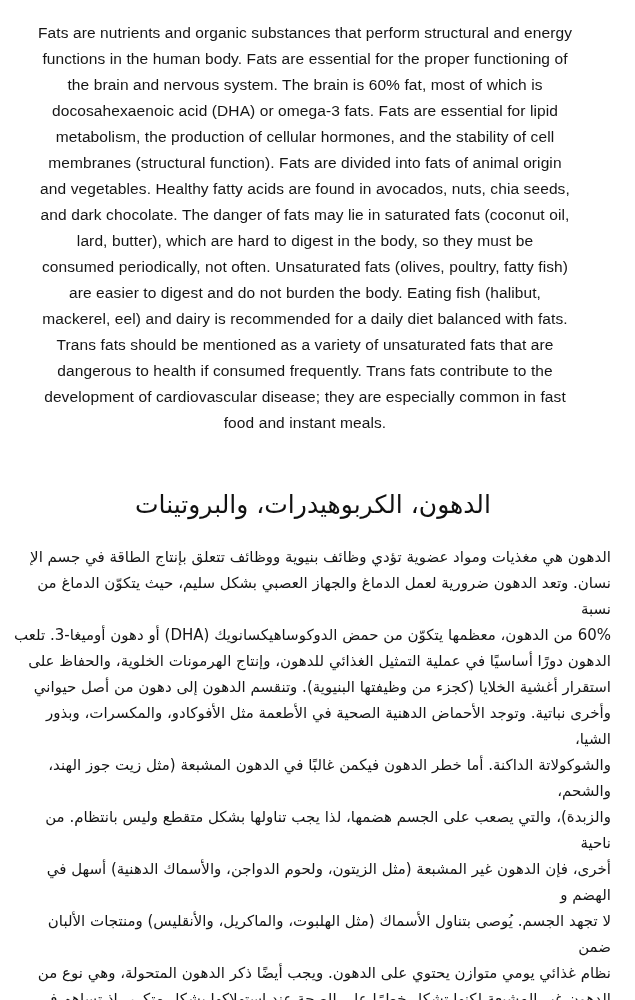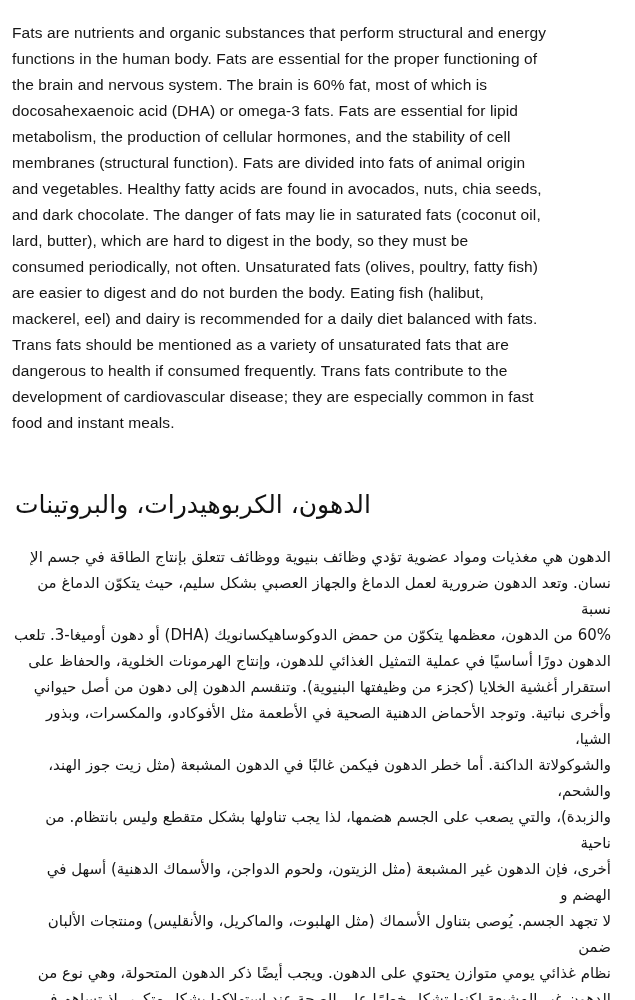--- a/index.html
+++ b/index.html
@@ -26,32 +26,32 @@
     font-size: 23px;
     line-height: 30px;
     font-weight: bold;
     letter-spacing: 0.2px;
     word-spacing: 5px;
     color: #0b0b0b;
     font-family: "Liberation Sans", sans-serif;
   }
   .en-para {
     margin: 20px 37px 0 12px;
-    text-align: left;
+    text-align: center;
     font-size: 15.5px;
     line-height: 26px;
     letter-spacing: 0.1px;
     white-space: pre-line;
     color: #151515;
     font-family: "Liberation Sans", sans-serif;
   }
   .ar-heading {
     margin: 52px 24px 0 15px;
     direction: rtl;
-    text-align: left;
+    text-align: center;
     font-size: 25px;
     line-height: 34px;
     font-weight: normal;
     color: #111111;
     font-family: "DejaVu Sans", sans-serif;
   }
   .ar-para {
     margin: 22px 24px 0 12px;
     direction: rtl;
     text-align: right;

